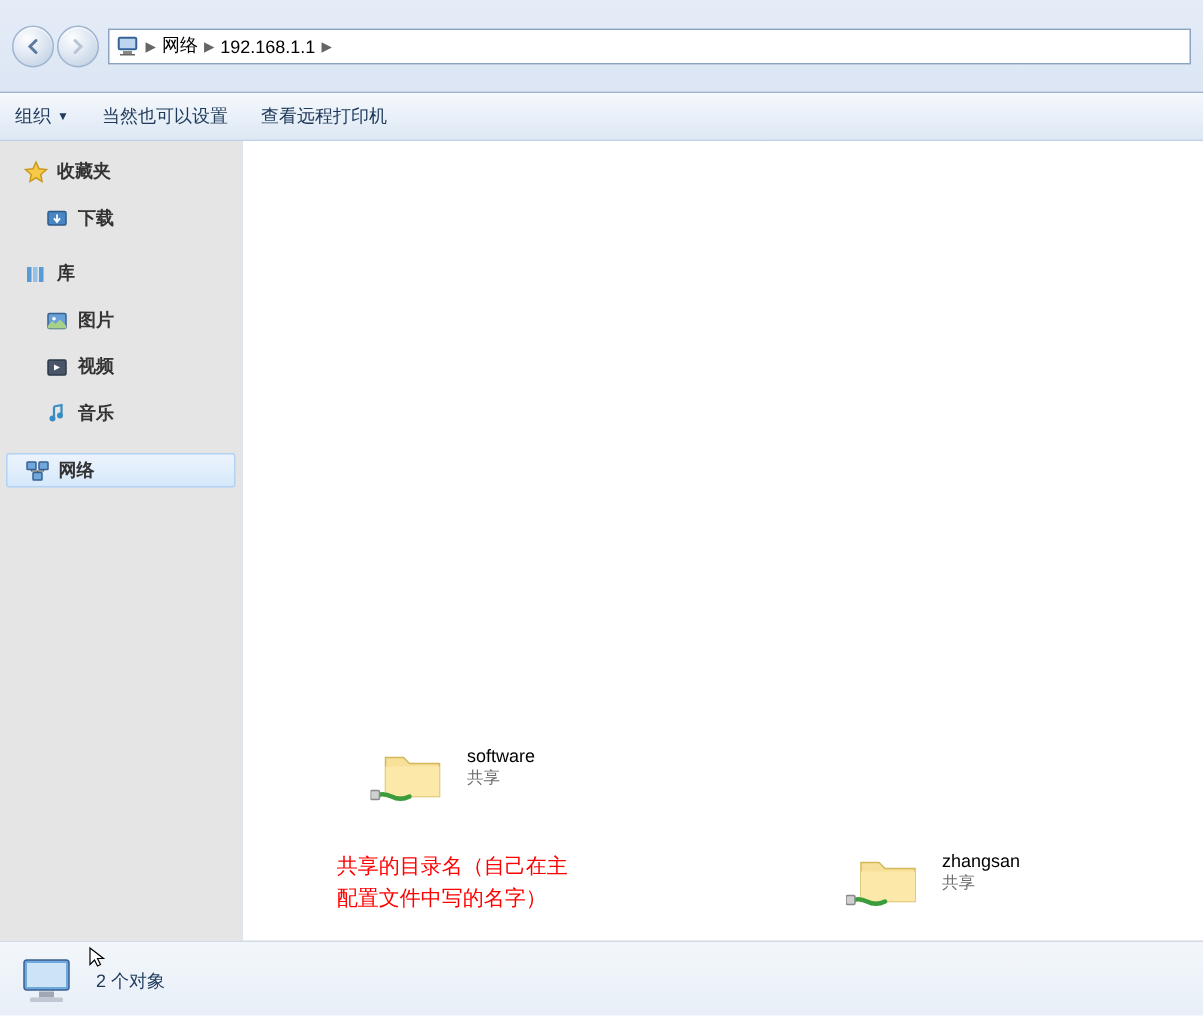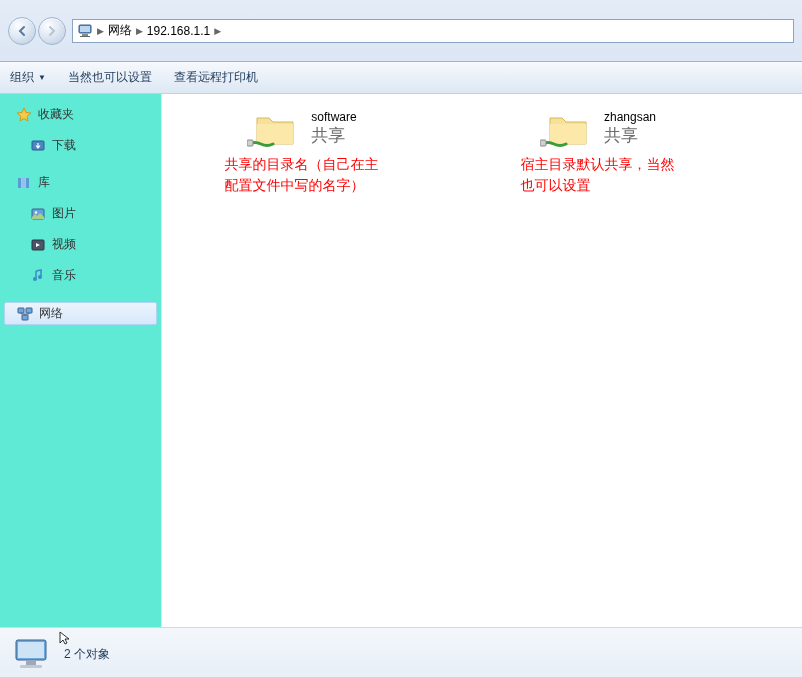--- a/index.html
+++ b/index.html
@@ -17,37 +17,37 @@
 
     
     .toolbar { height: 32px; background: linear-gradient(to bottom, #f6f9fd 0%, #e9f0f8 50%, #dde8f4 100%); border-bottom: 1px solid #c0d0e4; display: flex; align-items: center; padding: 0 10px; gap: 22px; }
     .toolbar-item { color: #1e395b; font-size: 12px; cursor: pointer; display: flex; align-items: center; gap: 4px; }
     .toolbar-item .dd { font-size: 8px; color: #1e395b; }
 
     
     .content { display: flex; height: calc(100% - 62px - 32px - 50px); }
 
     
-    .sidebar { width: 162px; background: #5eead4; border-right: 1px solid #e0e6ed; padding: 10px 0 0 0; overflow: hidden; }
+    .sidebar { width: 162px; background: #e5e5e5; border-right: 1px solid #e0e6ed; padding: 10px 0 0 0; overflow: hidden; font-weight: bold; }
     .sidebar-group { margin-bottom: 16px; }
     .sidebar-header { display: flex; align-items: center; gap: 6px; padding: 2px 8px 2px 16px; color: #333; cursor: pointer; }
     .sidebar-item { display: flex; align-items: center; gap: 6px; padding: 2px 8px 2px 30px; color: #333; cursor: pointer; margin-top: 10px; }
     .sidebar-item.selected, .sidebar-header.selected { background: linear-gradient(to bottom, #ecf4fd, #d6e8fb); border: 1px solid #b2d3f5; border-radius: 2px; margin: 0 4px; padding-left: 26px; }
     .sidebar-header.selected { padding-left: 12px; }
     .icon-sm { width: 16px; height: 16px; flex-shrink: 0; }
 
     
-    .mainpanel { flex: 1; background: #fff; padding: 16px 10px; display: flex; gap: 36px; align-items: flex-start; }
+    .mainpanel { flex: 1; background: #fff; padding: 16px 10px; display: flex; gap: 60px; align-items: flex-end; }
     .share-item { display: flex; flex-direction: column; align-items: center; width: 260px; }
     .share-row { display: flex; align-items: flex-start; gap: 10px; }
     .share-icon { width: 54px; height: 44px; position: relative; }
     .share-text { display: flex; flex-direction: column; }
     .share-name { font-size: 12px; color: #000; }
-    .share-sub { font-size: 17px; color: #6d6d6d; }
-    .annotation { color: #ff0000; font-size: 14px; text-align: left; line-height: 1.5; width: 155px; }
+    .share-sub { font-size: 11px; color: #6d6d6d; }
+    .annotation { color: #ff0000; font-size: 14px; margin-top: 28px; text-align: left; line-height: 1.5; width: 155px; font-family: Liberation Mono, monospace; }
 
     
     .statusbar { height: 54px; background: linear-gradient(to bottom, #f3f7fb 0%, #e7eef7 100%); border-top: 1px solid #d0dae6; display: flex; align-items: center; padding: 4px 12px; gap: 10px; position: relative; }
     .status-icon { width: 42px; height: 38px; }
     .status-text { font-size: 12px; color: #1e395b; }
     .cursor { position: absolute; left: 58px; top: 2px; width: 16px; height: 16px; }
   </style>
 </head>
 <body>
 
@@ -189,21 +189,20 @@
           <path d="M10 8h12l4 4h20v22H10z" fill="#f7e09a" stroke="#d4b858"></path>
           <path d="M10 14h36v20H10z" fill="#fce8a8"></path>
           <path d="M2 34c4-2 8-2 12 0s8 2 12 0" stroke="#3a9c3a" stroke-width="3" fill="none" stroke-linecap="round"></path>
           <rect x="0" y="30" width="6" height="6" rx="1" fill="#d0d0d0" stroke="#888"></rect>
         </svg>
         <div class="share-text">
           <span class="share-name">zhangsan</span>
           <span class="share-sub">共享</span>
         </div>
       </div>
-      <div class="annotation">宿主目录默认共享，当然也可以设置</div>
     </div>
 
   </div>
 </div>
 
 <div class="statusbar">
   <svg class="status-icon" viewBox="0 0 42 38">
     <rect x="4" y="4" width="30" height="20" rx="2" fill="#6fa8dc" stroke="#3a6090" stroke-width="1"></rect>
     <rect x="6" y="6" width="26" height="16" fill="#cde4f7"></rect>
     <rect x="14" y="25" width="10" height="4" fill="#a0a8b4"></rect>

